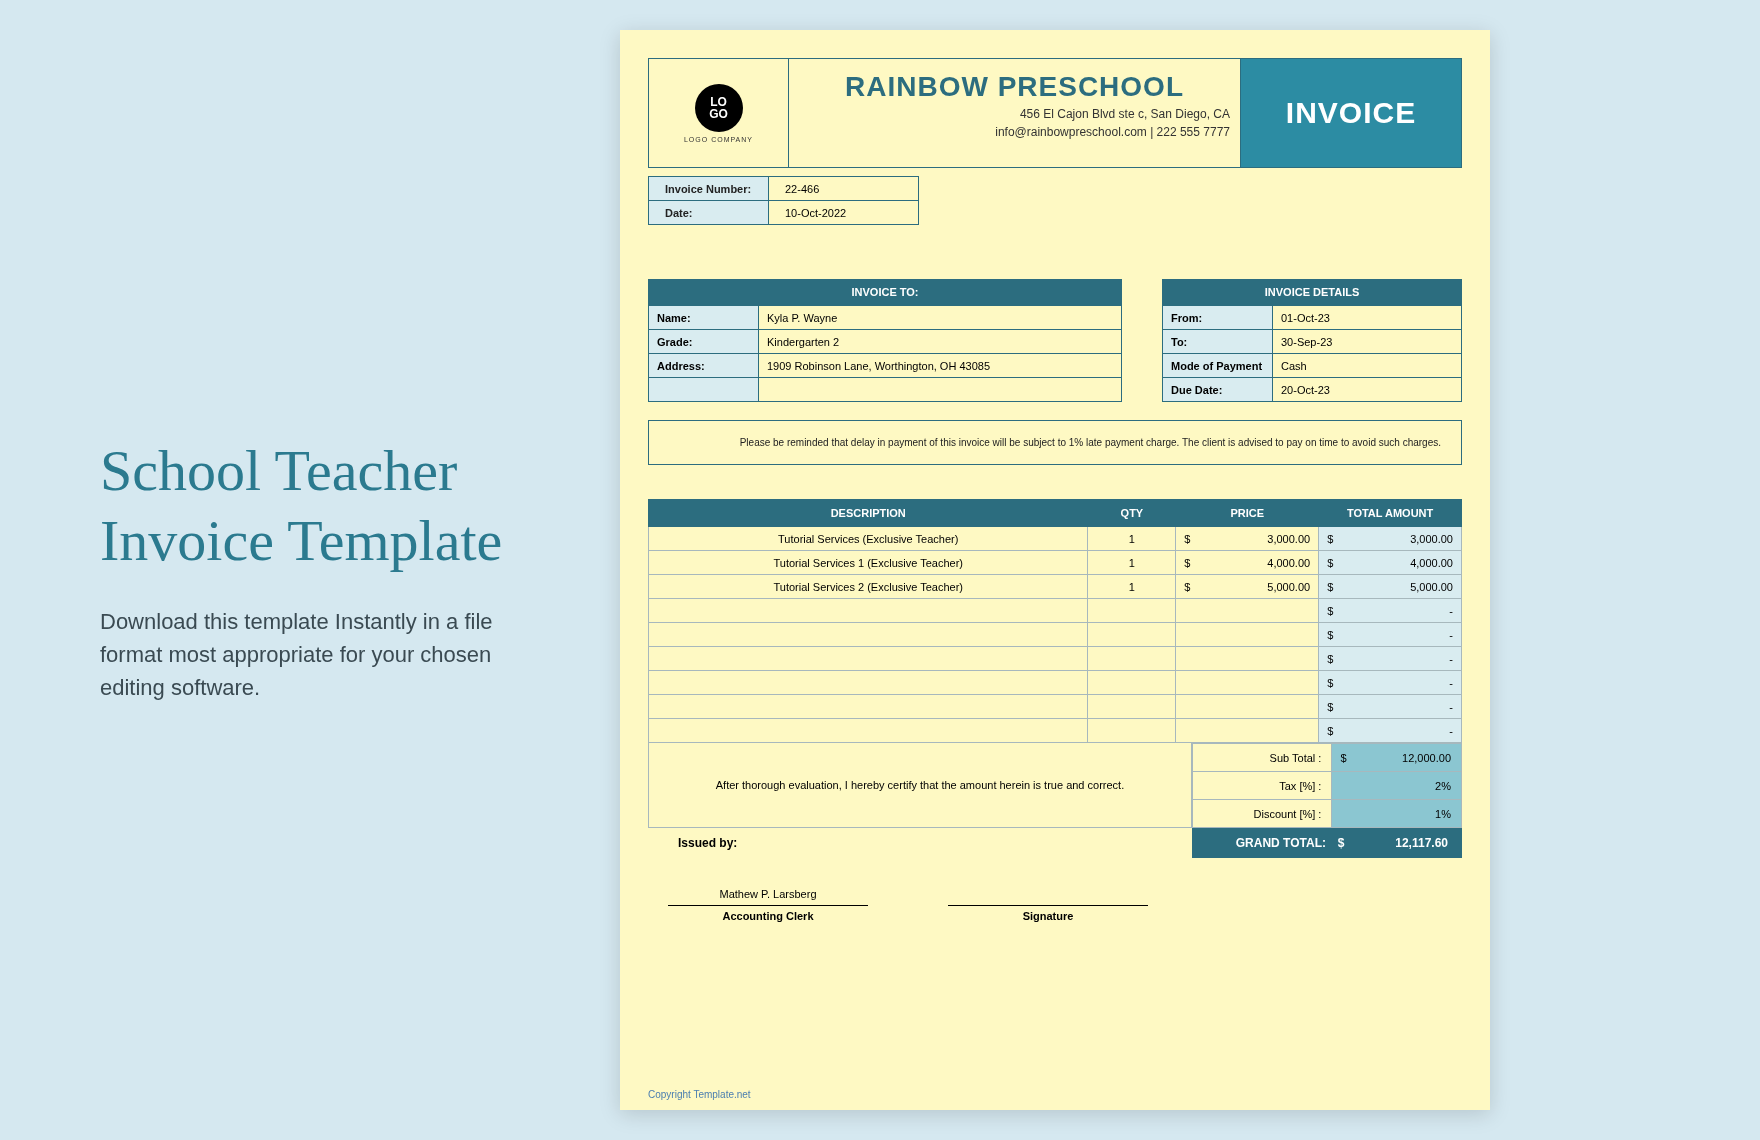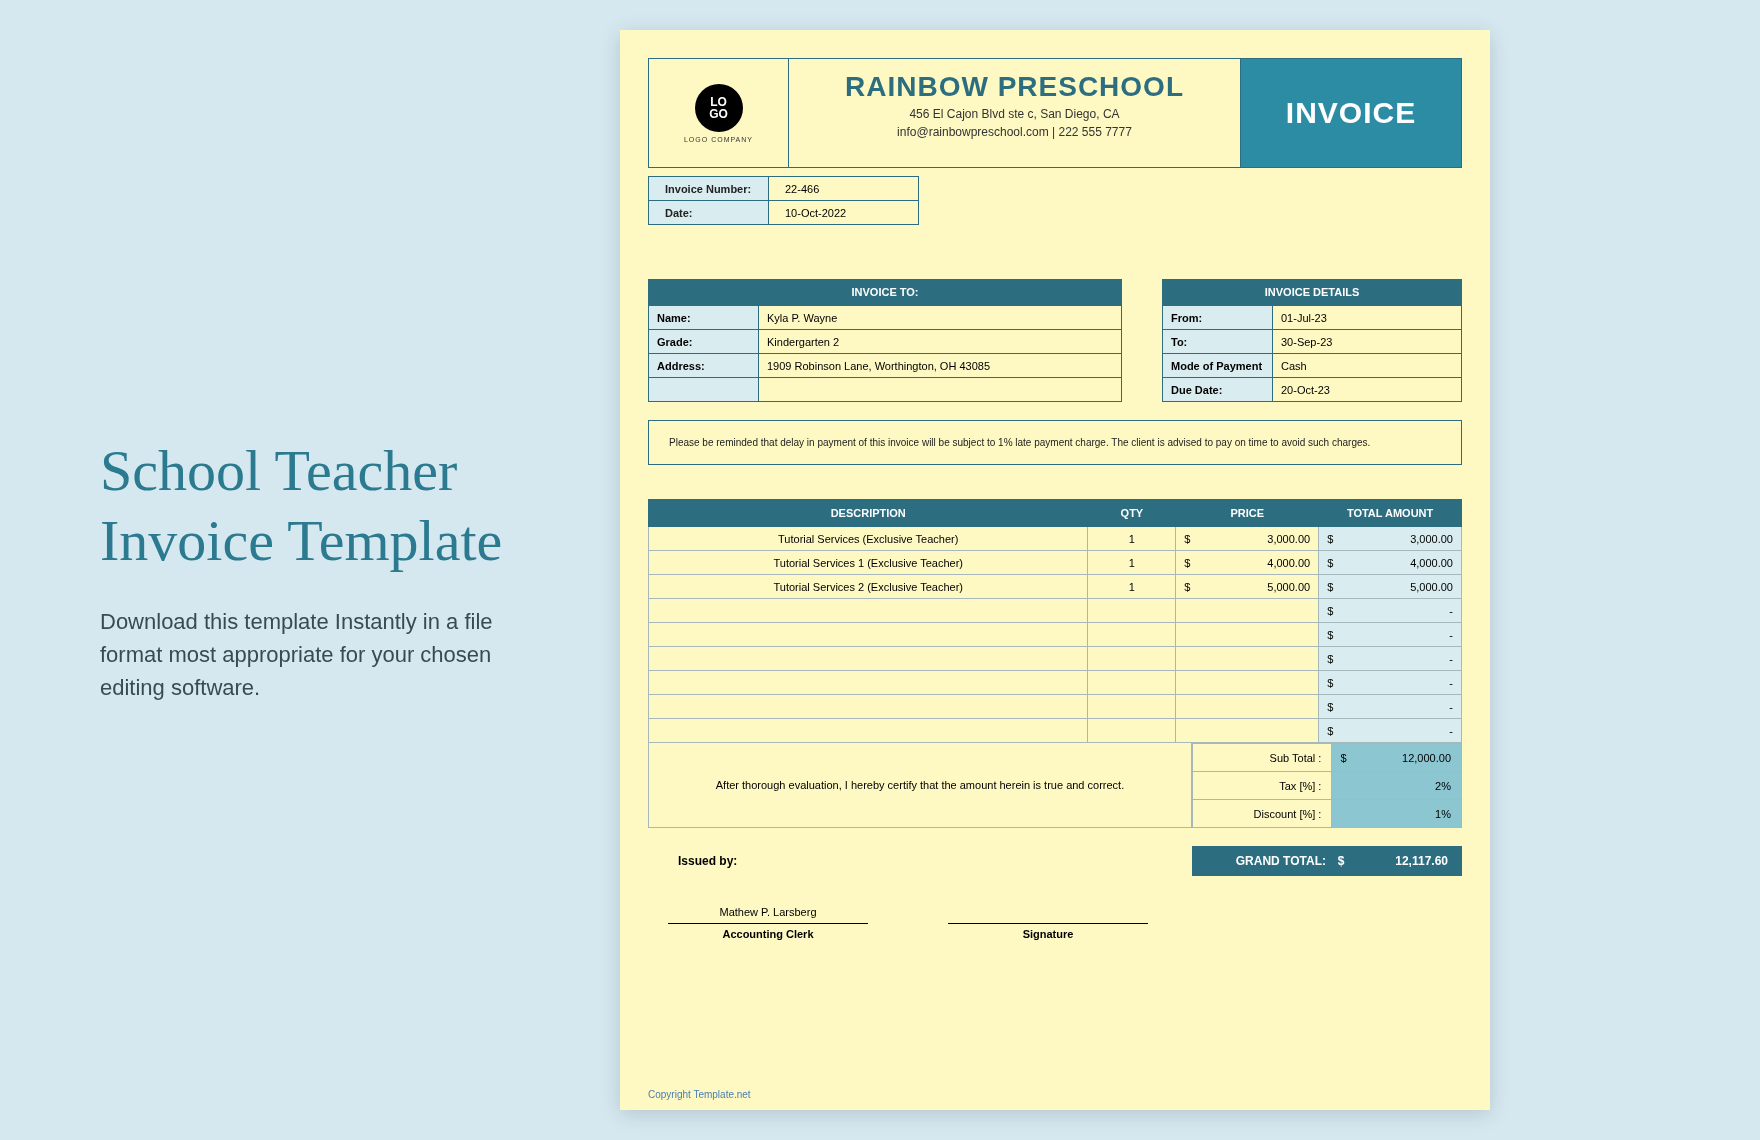--- a/index.html
+++ b/index.html
@@ -78,20 +78,21 @@
     font-size: 28px;
     font-weight: 900;
     color: #2c6d7f;
     letter-spacing: 1px;
     font-family: Arial Black, Arial, sans-serif;
   }
   .school-addr, .school-contact {
     font-size: 12px;
     color: #333;
     margin-top: 4px;
+    text-align: right;
   }
   .invoice-badge {
     width: 220px;
     background: #2c8ca3;
     color: #fff;
     display: flex;
     align-items: center;
     justify-content: center;
     font-size: 30px;
     font-weight: 700;
@@ -145,21 +146,21 @@
     background: #d9ecf0;
     font-weight: bold;
     width: 110px;
   }
   .notice {
     border: 1px solid #2c6d7f;
     margin-top: 18px;
     padding: 16px 20px;
     font-size: 10px;
     color: #222;
-    text-align: left;
+    text-align: right;
   }
   .items-table {
     width: 100%;
     border-collapse: collapse;
     margin-top: 34px;
     font-size: 11px;
   }
   .items-table th {
     background: #2c6d7f;
     color: #fff;
@@ -204,21 +205,20 @@
     border: 1px solid #a7b8bd;
     padding: 5px 10px;
     height: 28px;
     text-align: right;
   }
   .summary-table .slbl { width: 140px; }
   .summary-table .sval { background: #8bc6d1; width: 130px; position: relative; padding-left: 20px;}
   .summary-table .sval .cur { position: absolute; left: 8px;}
   .grand-row {
     display: flex;
-    margin-top: 18px;
   }
   .issued-box {
     flex: 1;
     font-size: 12px;
     font-weight: bold;
     padding: 8px 30px;
   }
   .grand-total {
     width: 270px;
     background: #2c6d7f;
@@ -322,21 +322,21 @@
             </tr>
       </tbody>
         </table>
     </div>
     <div class="info-block right">
       <div class="info-header">INVOICE DETAILS</div>
       <table class="info-table">
         <tbody>
             <tr>
               <td class="lbl">From:</td>
-              <td>01-Jul-23</td>
+              <td>01-Oct-23</td>
             </tr>
         <tr>
               <td class="lbl">To:</td>
               <td>30-Sep-23</td>
             </tr>
         <tr>
               <td class="lbl">Mode of Payment</td>
               <td>Cash</td>
             </tr>
         <tr>

